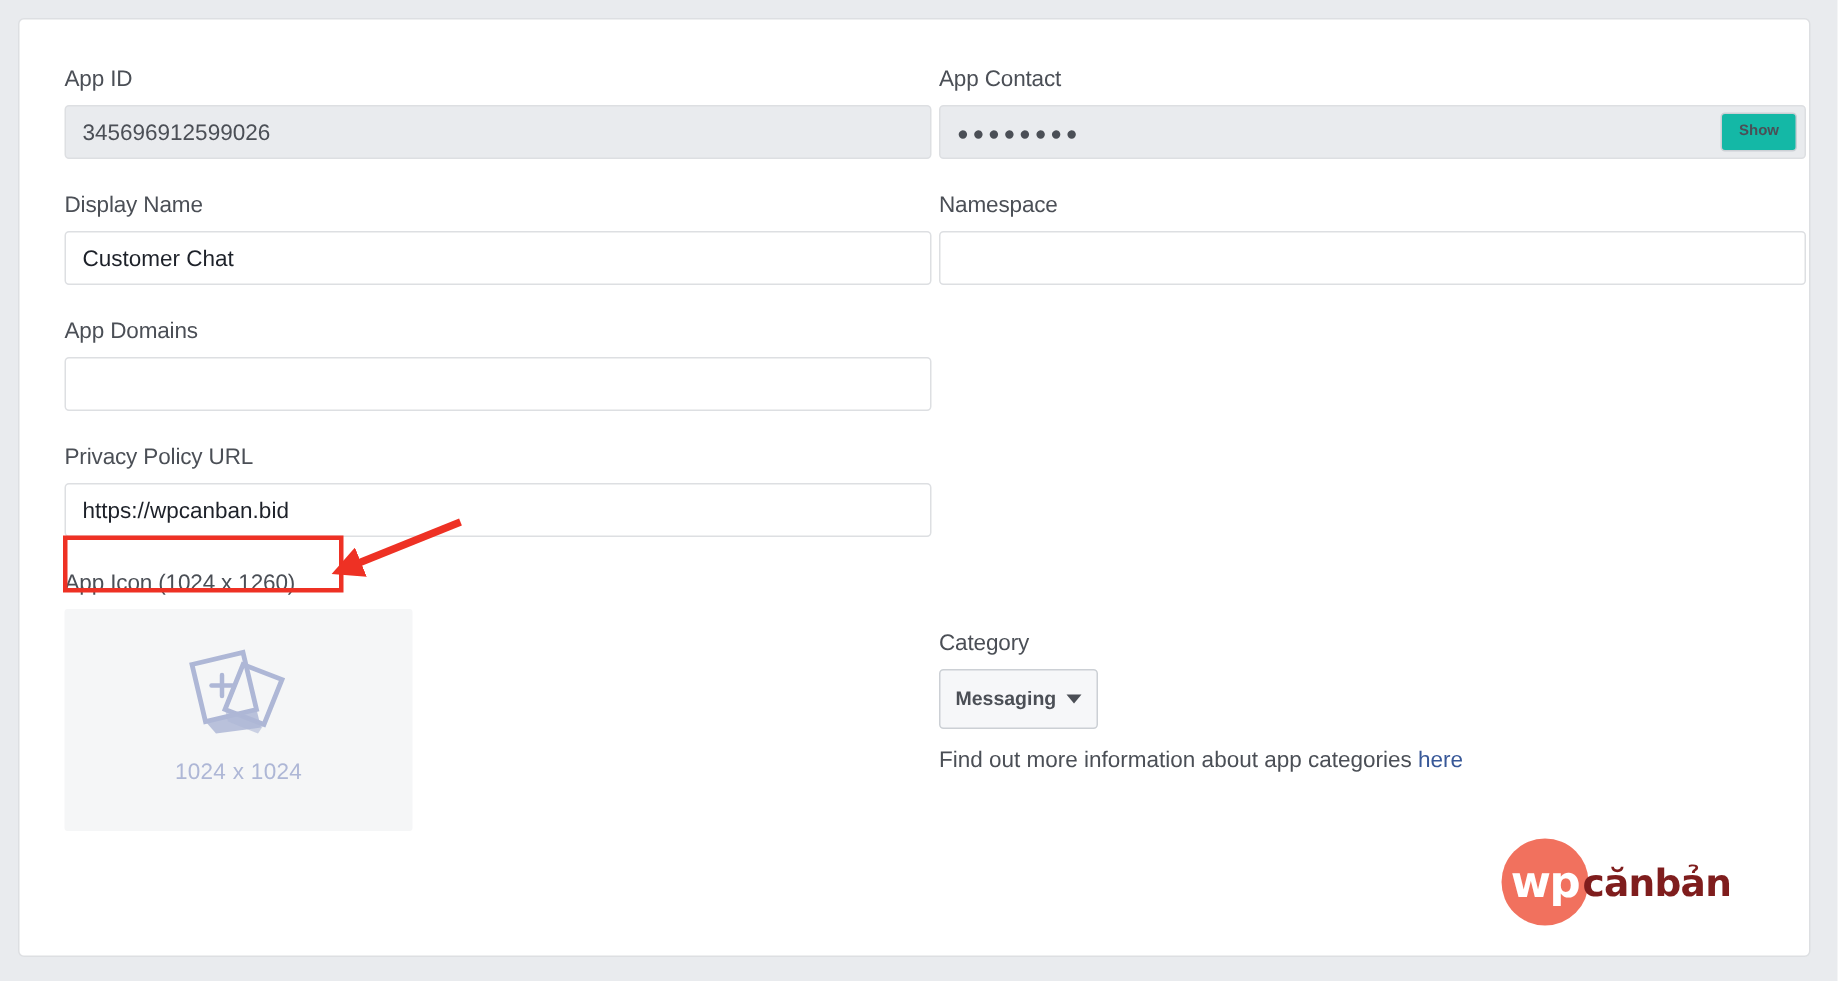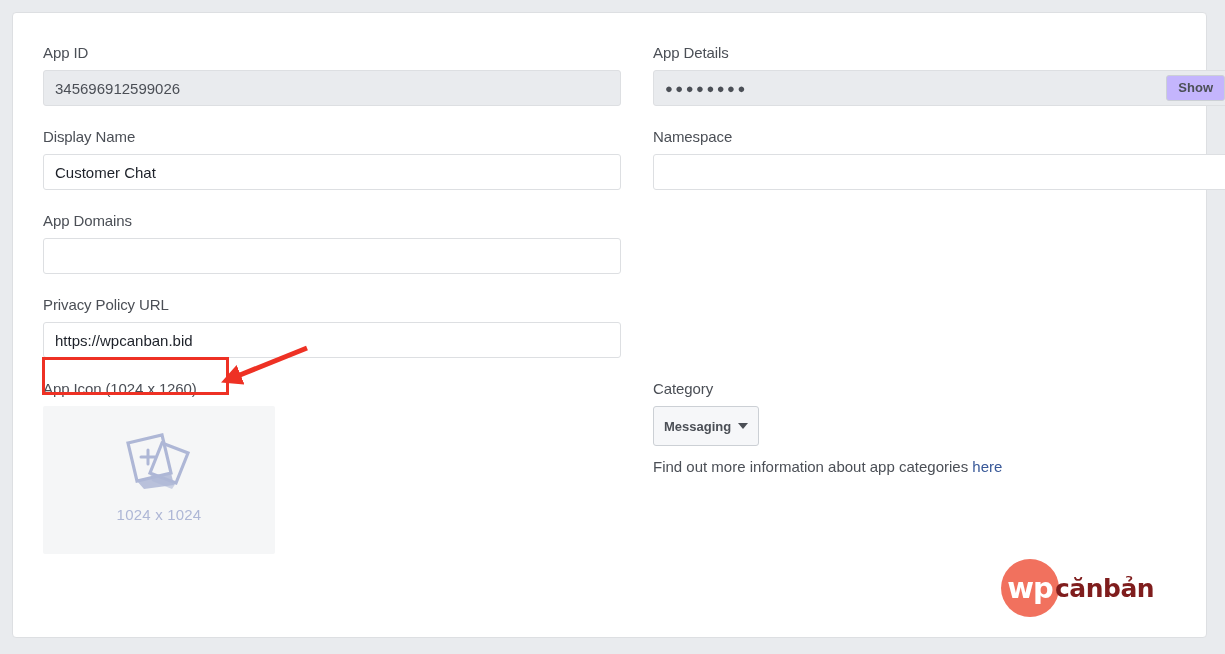--- a/index.html
+++ b/index.html
@@ -32,21 +32,22 @@
     position: absolute;
     left: 0;
     top: 0;
     right: 0;
     padding: 30px 30px 0 30px;
     box-sizing: border-box;
   }
 
   .row {
     display: flex;
-    gap: 32px;
+    gap: 5px;
+    align-items: center;
   }
 
   .col {
     width: 578px;
     flex: 0 0 578px;
   }
 
   .field {
     margin-bottom: 21px;
   }
@@ -104,25 +105,25 @@
     letter-spacing: 2.5px;
     color: #4b4f56;
     line-height: 1;
     padding-top: 1px;
     user-select: none;
   }
   .show-btn {
     flex: 0 0 auto;
     height: 26px;
     padding: 0 11px;
-    background: #c4b5fd;
+    background: #14b8a6;
     border: 1px solid #ccd0d5;
     border-radius: 3px;
     font-family: "Liberation Sans", sans-serif;
-    font-size: 13px;
+    font-size: 10px;
     font-weight: bold;
     color: #4b4f56;
     line-height: 24px;
     cursor: pointer;
   }
 
   
   .icon-box {
     width: 232px;
     height: 148px;
@@ -239,21 +240,21 @@
 
     <div class="row">
       <div class="col">
         <div class="field">
           <span class="label">App ID</span>
           <input class="input disabled" type="text" readonly="" value="345696912599026" style="">
         </div>
       </div>
       <div class="col">
         <div class="field">
-          <span class="label">App Details</span>
+          <span class="label">App Contact</span>
           <div class="secret-wrap">
             <div class="secret-field">
               <span class="dots">●●●●●●●●</span>
               <button class="show-btn">Show</button>
             </div>
           </div>
         </div>
       </div>
     </div>
 

